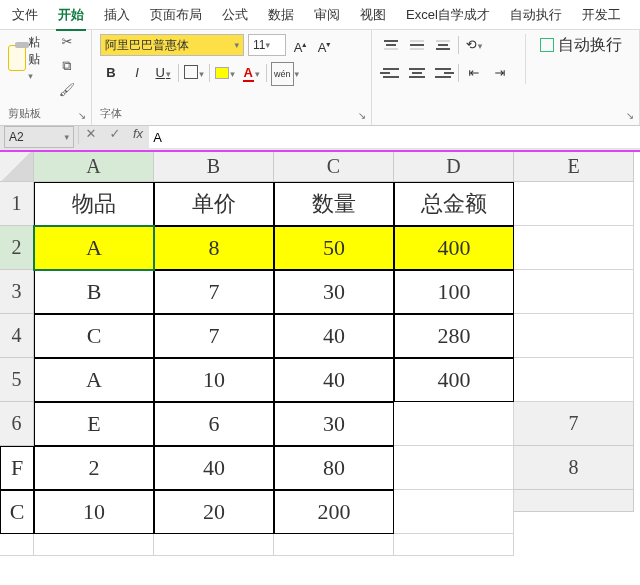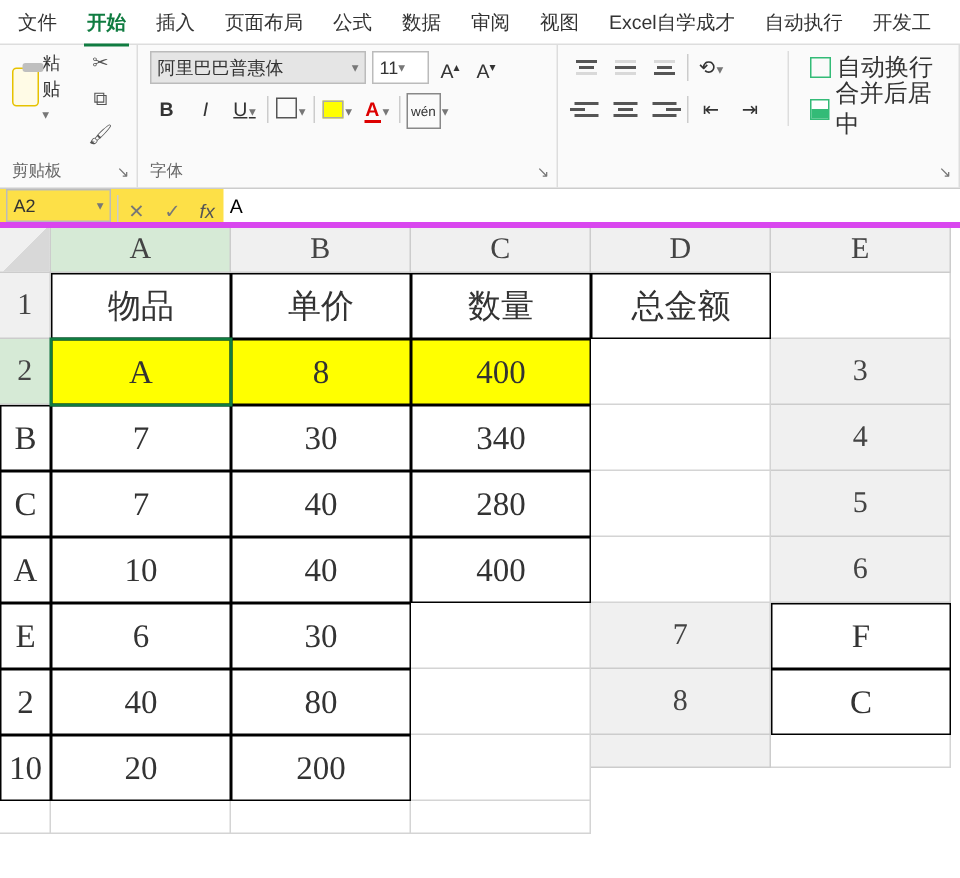--- a/index.html
+++ b/index.html
@@ -107,21 +107,21 @@
     gap: 4px;
     font-size: 13px;
     color: #555;
   }
   .small-btn { width:22px; height:20px; text-align:center; cursor:pointer; }
   
   .font-rows { display:flex; flex-direction:column; gap:6px; }
   .row { display:flex; align-items:center; gap:4px; }
   .font-name {
     width: 144px; height: 22px;
-    border:1px solid #bbb; background:#e5e5e5;
+    border:1px solid #bbb; background:#fde047;
     font-size:12px; padding:0 4px;
     display:flex; align-items:center; justify-content:space-between;
   }
   .font-size {
     width: 38px; height:22px; border:1px solid #bbb; background:#fff;
     display:flex; align-items:center; padding:0 4px;
   }
   .inc-dec { width:20px; height:22px; text-align:center; line-height:22px; cursor:pointer; font-size:13px;}
   .fmt-btn { min-width:22px; height:22px; text-align:center; line-height:22px; cursor:pointer; font-size:13px; color:#333;}
   .fmt-btn.u { text-decoration: underline; }
@@ -133,23 +133,23 @@
   
   .align-rows { display:flex; flex-direction:column; gap:6px; }
   .align-btn { width:22px; height:22px; cursor:pointer; display:flex; flex-direction:column; justify-content:center; gap:2px; align-items:center;}
   .bar { height:2px; background:#555; }
   .bw10{width:14px}.bw7{width:10px}.bw12{width:16px}
   .wrap-btn { display:flex; align-items:center; gap:4px; cursor:pointer; font-size:16px; height:22px;}
   .sq-ic { width:14px;height:14px;border:1px solid #3b7; display:inline-block;}
   .sq-ic2 { width:14px;height:14px;border:1px solid #3b7;background:linear-gradient(#fff 50%,#3b7 50%); display:inline-block;}
   
   .fbar {
-    display:flex; align-items:flex-end;
-    height:26px; border-bottom:4px solid #d946ef;
-    background:#fde047;
+    display:flex; align-items:flex-start;
+    height:26px; border-bottom:2px solid #d946ef;
+    background:#e5e5e5;
   }
   .namebox {
     width:70px; height:22px; margin:0 4px;
     border:1px solid #bbb; display:flex; align-items:center; justify-content:space-between;
     padding:0 4px; font-size:12px;
   }
   .fx-btn { width:24px; text-align:center; color:#777; cursor:pointer; font-size:13px;}
   .fx-label { font-style:italic; color:#555; padding:0 6px; font-size:13px;}
   .formula-input { flex:1; height:22px; border:none; outline:none; font-size:13px; padding:0 4px;}
   .fbar .sep { width:1px; height:18px; background:#ccc; }
@@ -286,24 +286,20 @@
           <div class="fmt-btn">⇤</div>
           <div class="fmt-btn">⇥</div>
         </div>
       </div>
       <div style="width:1px;height:50px;background:#ddd;margin:0 6px"></div>
       <div class="align-rows">
         <div class="wrap-btn">
             <span class="sq-ic"></span>
             <span>自动换行</span>
           </div>
-        <div class="wrap-btn">
-            <span class="sq-ic2"></span>
-            <span>合并后居中</span>
-          </div>
       </div>
     </div>
     <div class="group-launcher">↘</div>
   </div>
 </div>
 
 <div class="fbar">
   <div class="namebox">
     <span>A2</span>
       <span style="font-size:9px;color:#777">▾</span>
@@ -326,28 +322,29 @@
   <div class="rhdr row-h">1</div>
   <div class="cell row-h bordered">物品</div>
   <div class="cell row-h bordered">单价</div>
   <div class="cell row-h bordered">数量</div>
   <div class="cell row-h bordered">总金额</div>
   <div class="cell row-h"></div>
 
   <div class="rhdr row-h selected-hdr">2</div>
   <div class="cell row-h bordered yellow selected-cell">A</div>
   <div class="cell row-h bordered yellow">8</div>
+  <div class="cell row-h bordered yellow">50</div>
   <div class="cell row-h bordered yellow">400</div>
   <div class="cell row-h"></div>
 
   <div class="rhdr row-h">3</div>
   <div class="cell row-h bordered">B</div>
   <div class="cell row-h bordered">7</div>
   <div class="cell row-h bordered">30</div>
-  <div class="cell row-h bordered">340</div>
+  <div class="cell row-h bordered">100</div>
   <div class="cell row-h"></div>
 
   <div class="rhdr row-h">4</div>
   <div class="cell row-h bordered">C</div>
   <div class="cell row-h bordered">7</div>
   <div class="cell row-h bordered">40</div>
   <div class="cell row-h bordered">280</div>
   <div class="cell row-h"></div>
 
   <div class="rhdr row-h">5</div>

